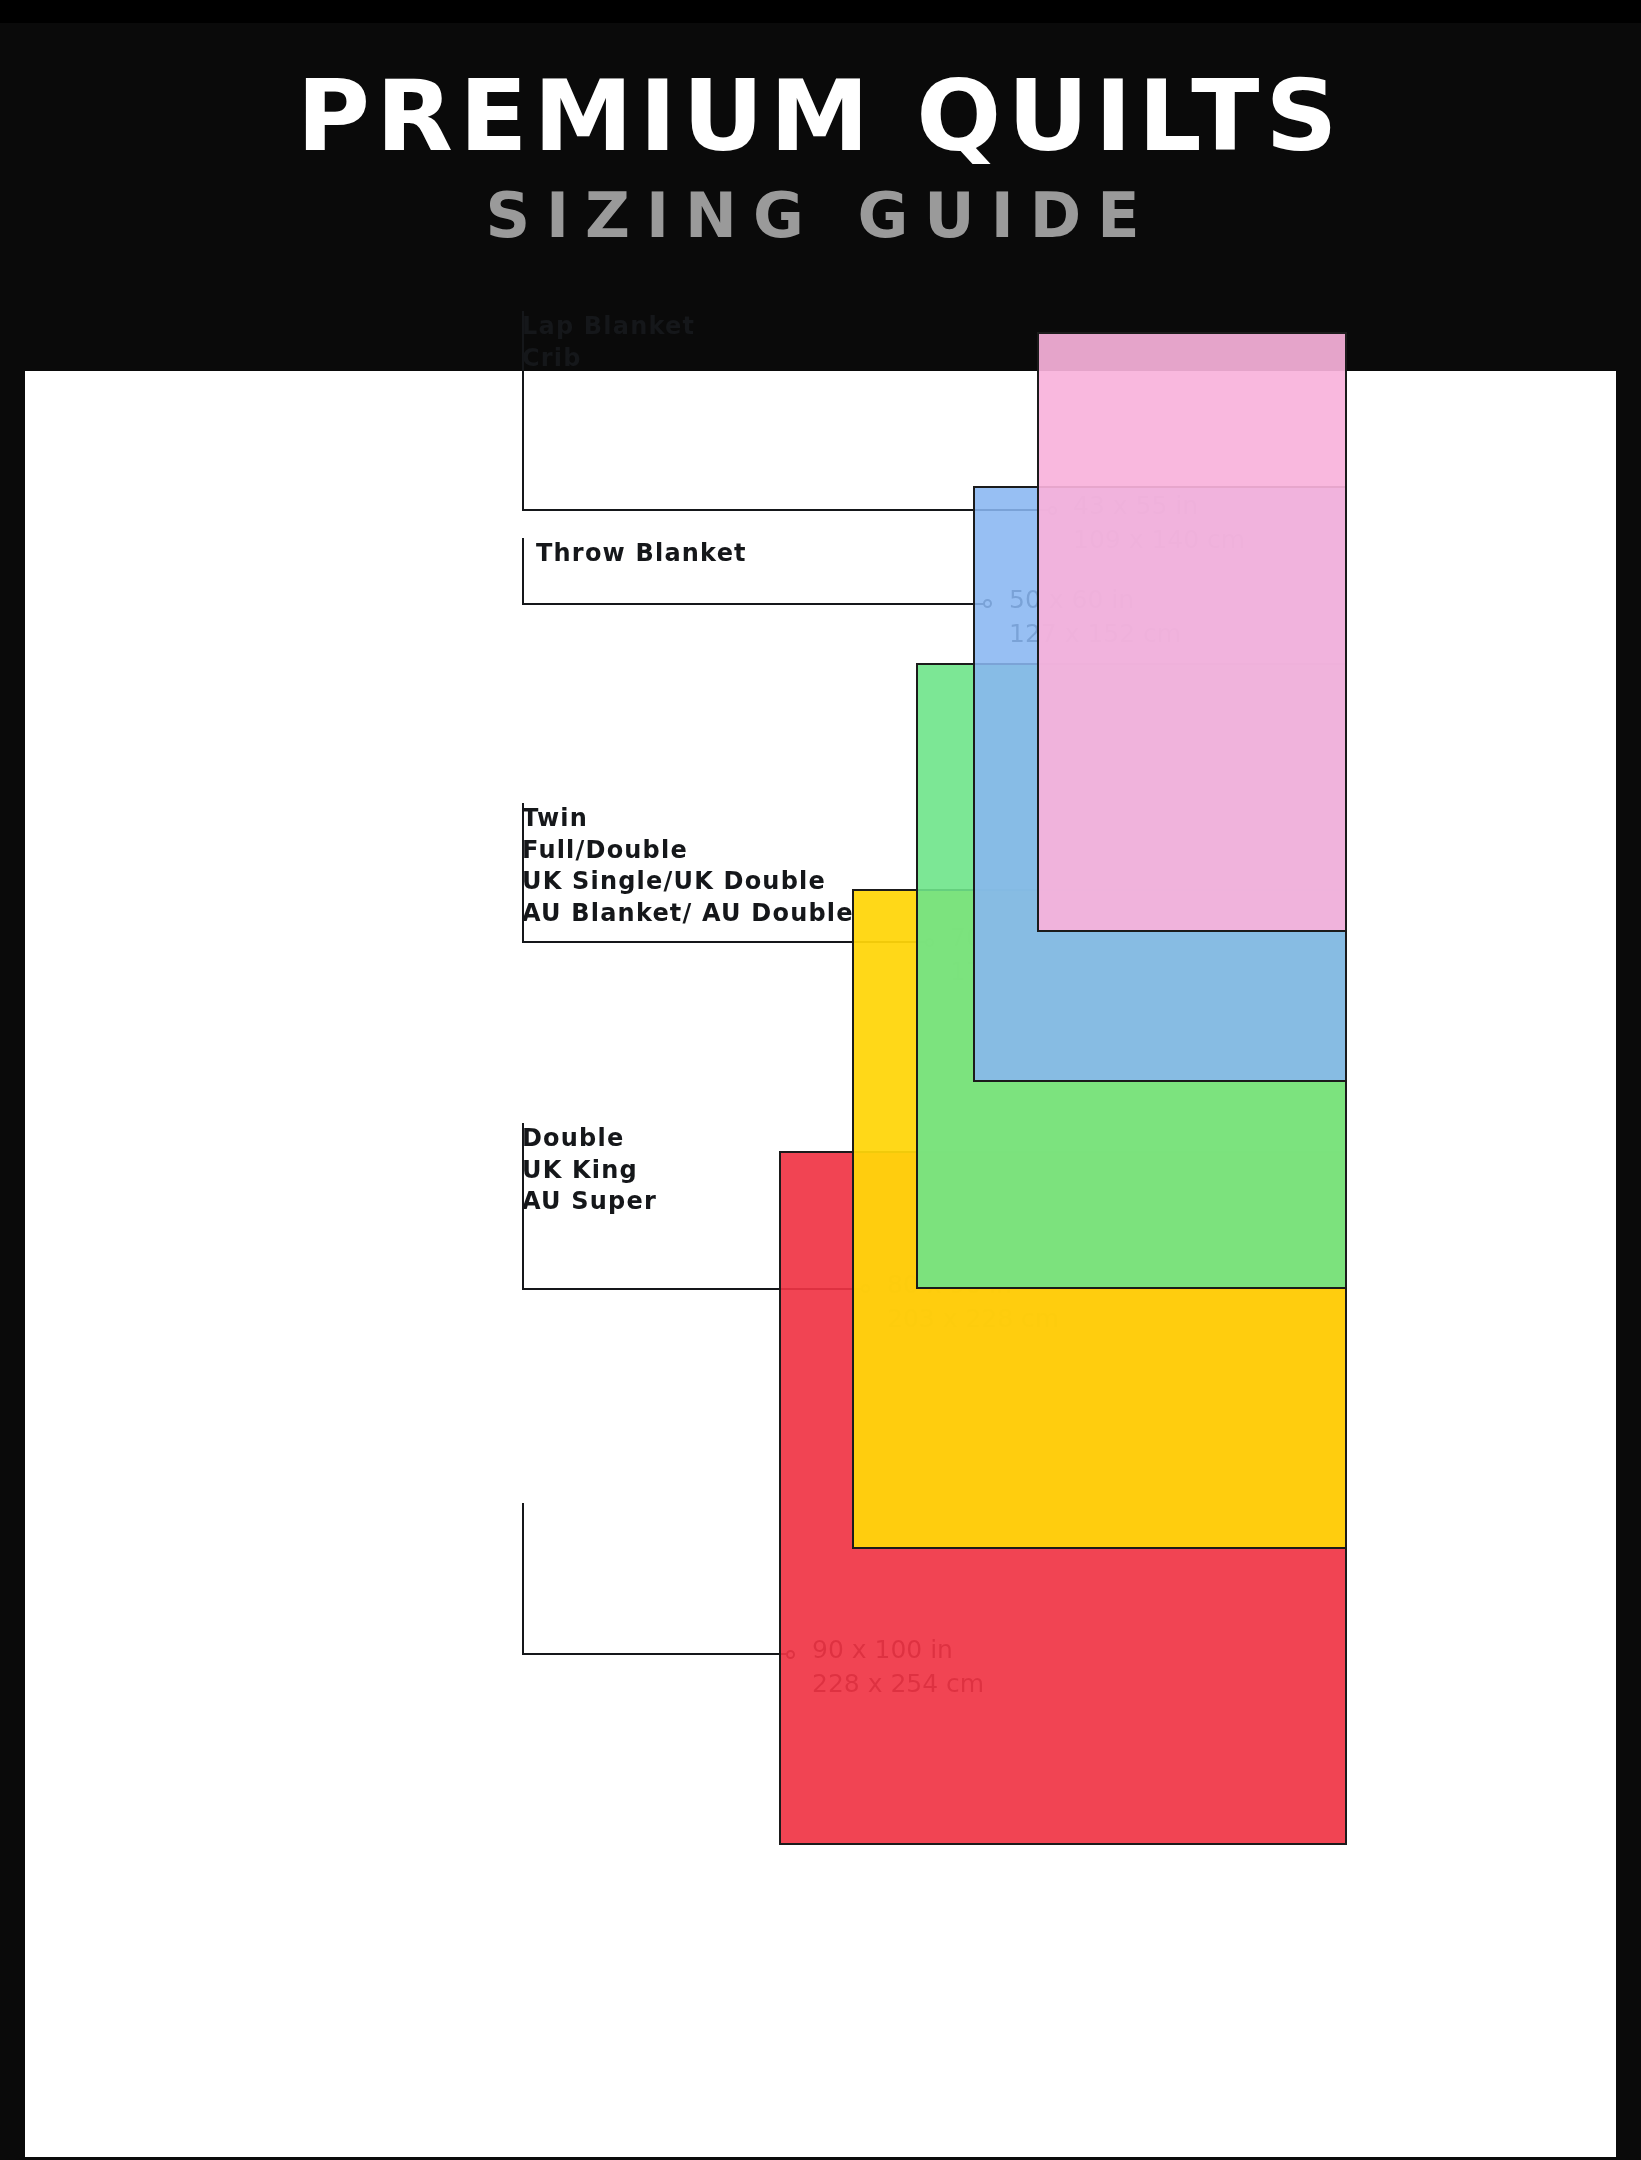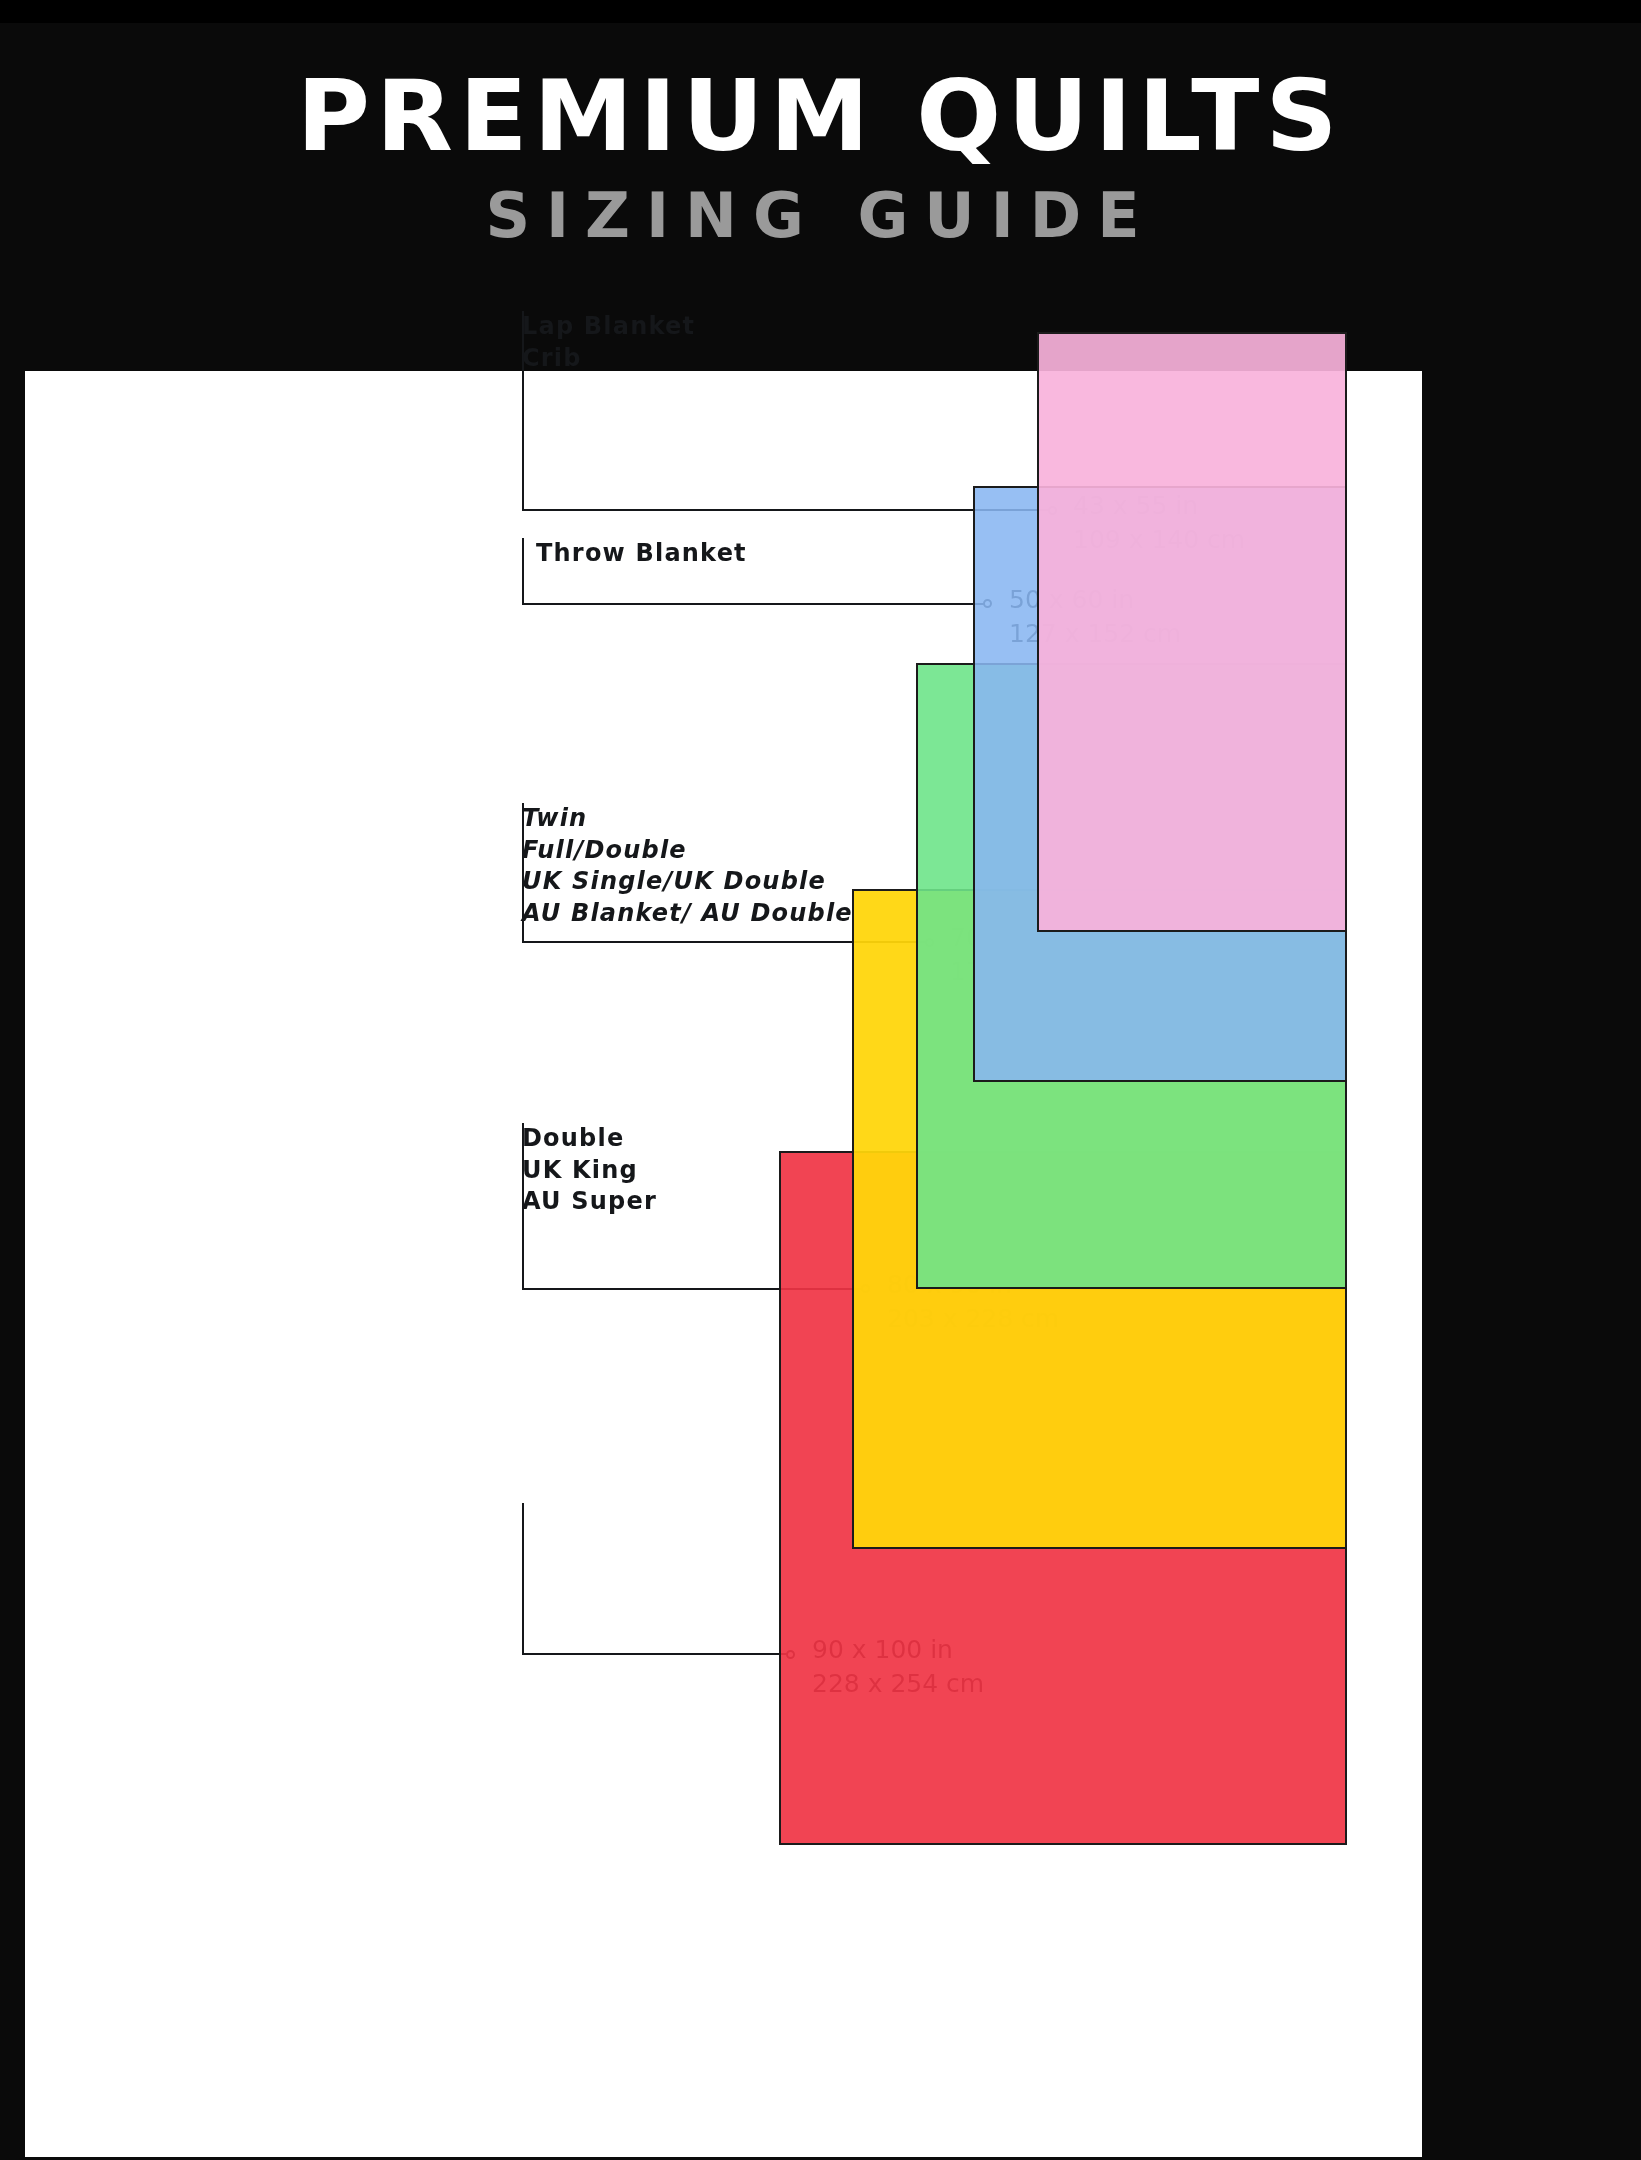--- a/index.html
+++ b/index.html
@@ -51,21 +51,21 @@
     font-weight: bold;
     letter-spacing: 16px;
     text-align: center;
     font-family: "DejaVu Sans", sans-serif;
   }
   
   .canvas {
     position: absolute;
     left: 25px;
     top: 348px;
-    width: 1397px;
+    width: 1591px;
     height: 1786px;
     background: #ffffff;
   }
   .chart {
     position: absolute;
     left: 0;
     top: 0;
     width: 1591px;
     height: 1786px;
   }
@@ -154,21 +154,21 @@
       <div class="label-group" style="left:497px; top:167px;padding-left:14px;">
         <div class="label-names">Throw Blanket</div>
       </div>
       <div class="leader" style="left:497px; top:167px; width:466px; height:67px;"></div>
       <div class="dot" style="left:958px; top:228px;"></div>
       <div class="dims" style="left:984px; top:212px;">
         <span>50 x 60 in</span>
         <span>127 x 152 cm</span>
       </div>
 
-      <div class="label-group" style="left:497px; top:432px;font-style:italic;">
+      <div class="label-group" style="left:497px; top:432px;">
         <div class="label-names">Twin</div>
         <div class="label-names">Full/Double</div>
         <div class="label-names">UK Single/UK Double</div>
         <div class="label-names">AU Blanket/ AU Double</div>
       </div>
       <div class="leader" style="left:497px; top:432px; width:408px; height:140px;"></div>
       <div class="dot" style="left:900px; top:567px;"></div>
       <div class="dims" style="left:925px; top:550px;">
         <span>70 x 80 in</span>
         <span>178 x 203 cm</span>

